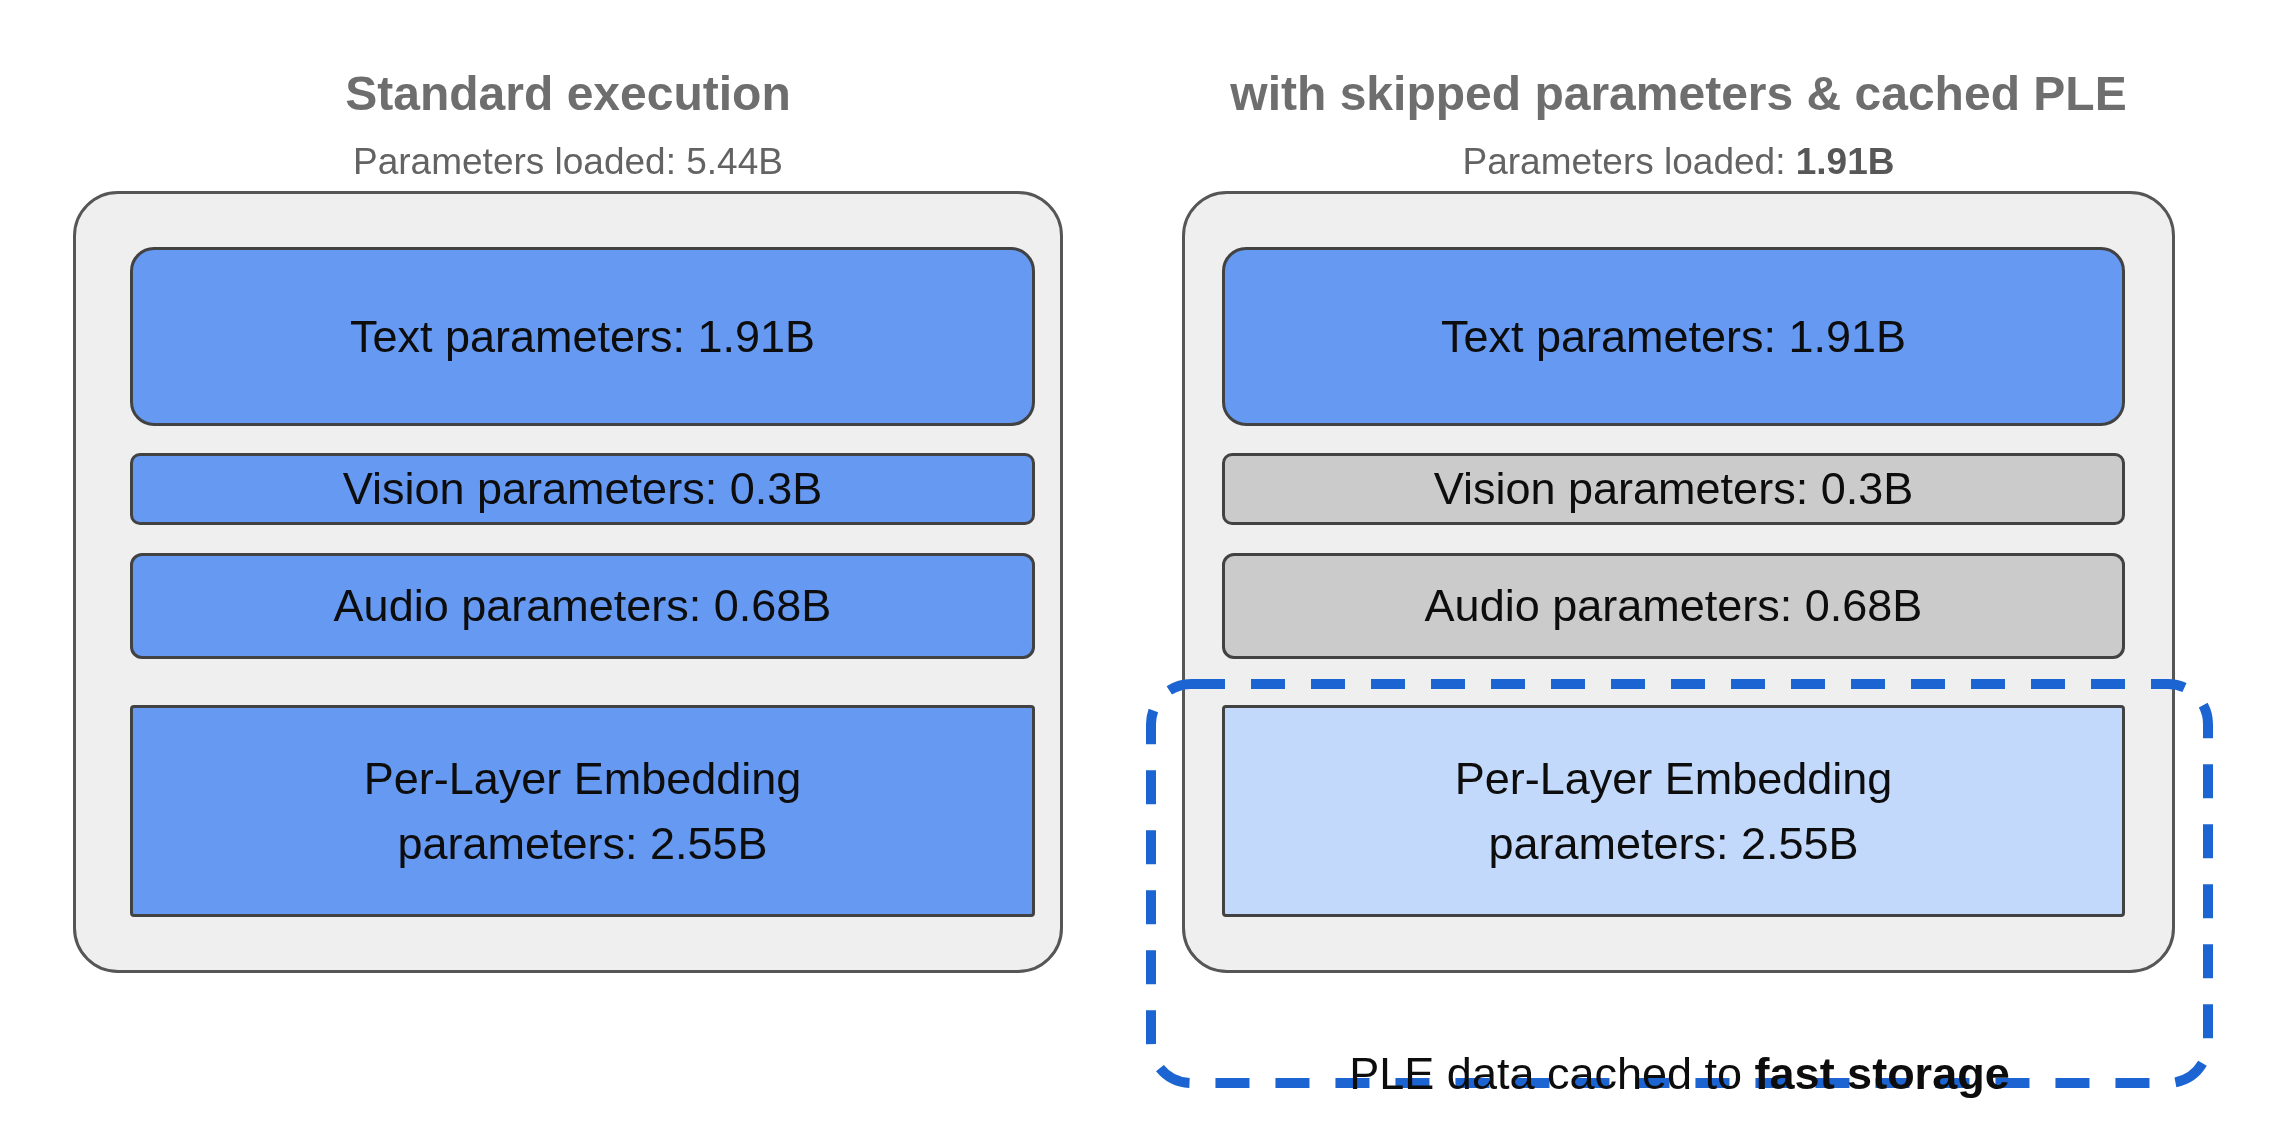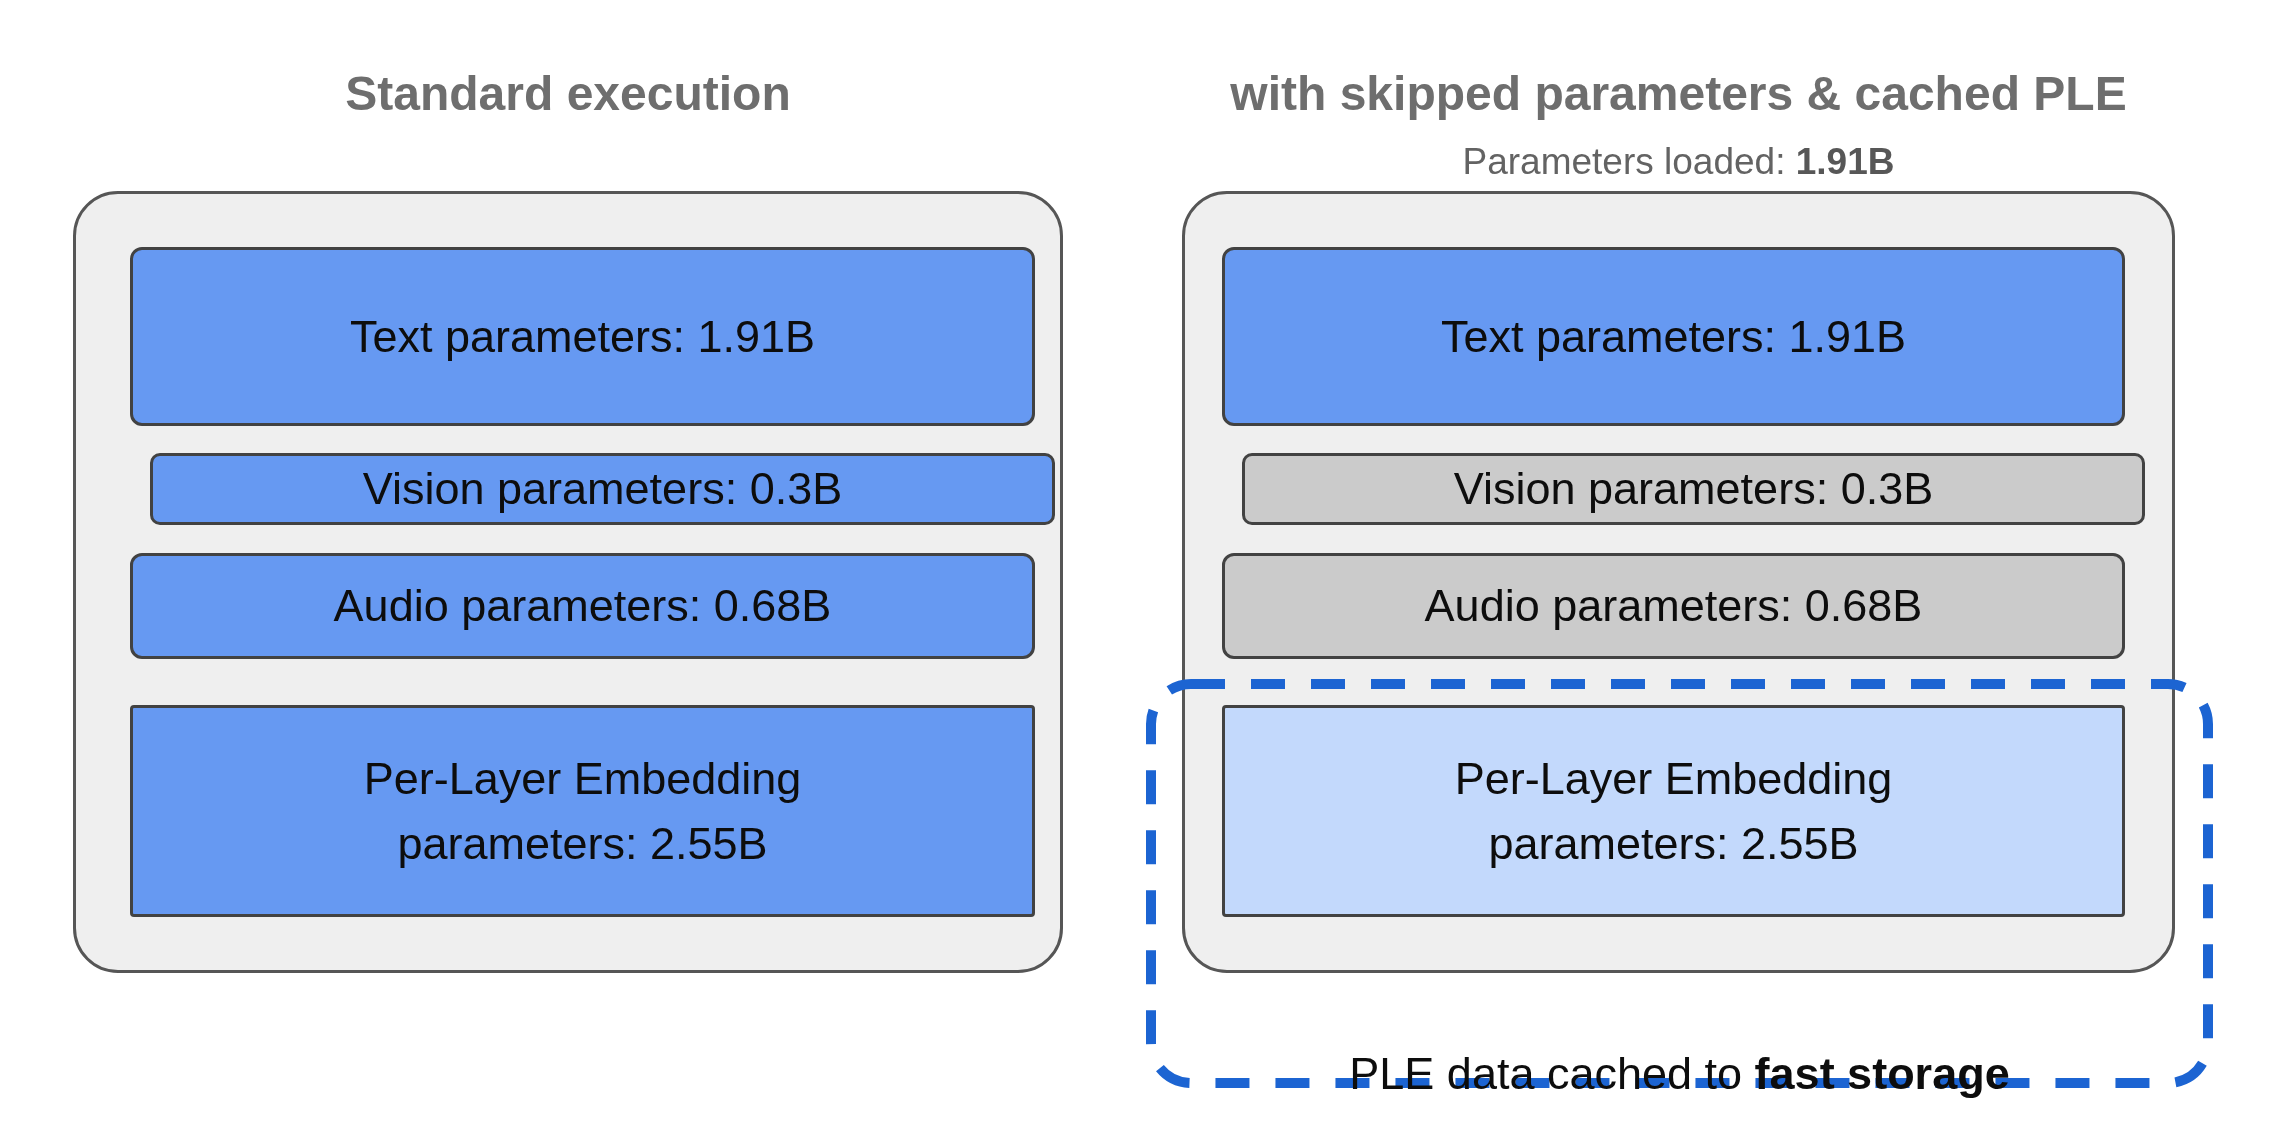--- a/index.html
+++ b/index.html
@@ -35,22 +35,22 @@
   .box {
     position: absolute; box-sizing: border-box;
     border: 3px solid #424242;
     display: flex; align-items: center; justify-content: center;
     font-size: 45px; color: #0d0d0d; text-align: center;
     line-height: 1.45;
   }
   .col-left  .box { left: 57px; width: 905px; }
   .col-right .box { left: 40px; width: 903px; }
 
-  .box-text   { top: 247px; height: 179px; border-radius: 12px; }
-  .box-vision { top: 453px; height: 72px;  border-radius: 10px; margin-left: 20px; }
+  .box-text   { top: 247px; height: 179px; border-radius: 24px; }
+  .box-vision { top: 453px; height: 72px;  border-radius: 10px; }
   .box-audio  { top: 553px; height: 106px; border-radius: 12px; }
   .box-ple    { top: 705px; height: 212px; border-radius: 4px; }
   .box-ple .box-label { max-width: 560px; }
 
   .dashed-overlay {
     position: absolute; left: 0; top: 0; width: 2286px; height: 1134px;
     pointer-events: none; z-index: 5;
   }
 
   .ple-caption {
@@ -60,20 +60,21 @@
   }
   .ple-caption .caption-bold { font-weight: 700; }
 </style>
 </head>
 <body>
 
 <div class="canvas">
 
   <section class="col col-left">
     <h2 class="title">Standard execution</h2>
+    <p class="subtitle"><span>Parameters loaded: </span><span>5.44B</span></p>
 
     <div class="container"></div>
 
     <div class="box box-text" style="background: rgb(102, 153, 242);">
       <span class="box-label">Text parameters: 1.91B</span>
     </div>
     <div class="box box-vision" style="background: rgb(102, 153, 242);">
       <span class="box-label">Vision parameters: 0.3B</span>
     </div>
     <div class="box box-audio" style="background: rgb(102, 153, 242);">

